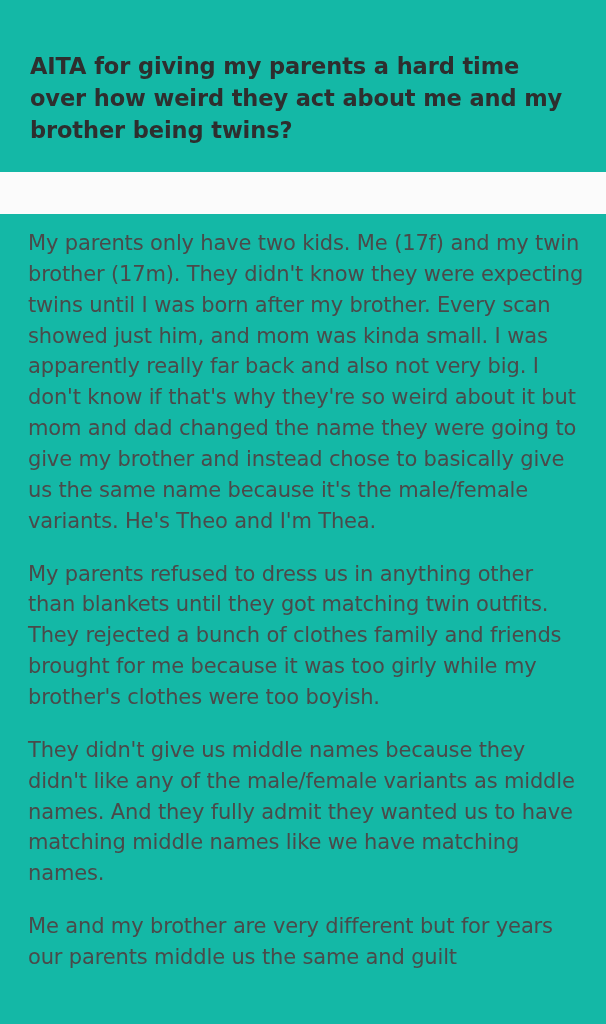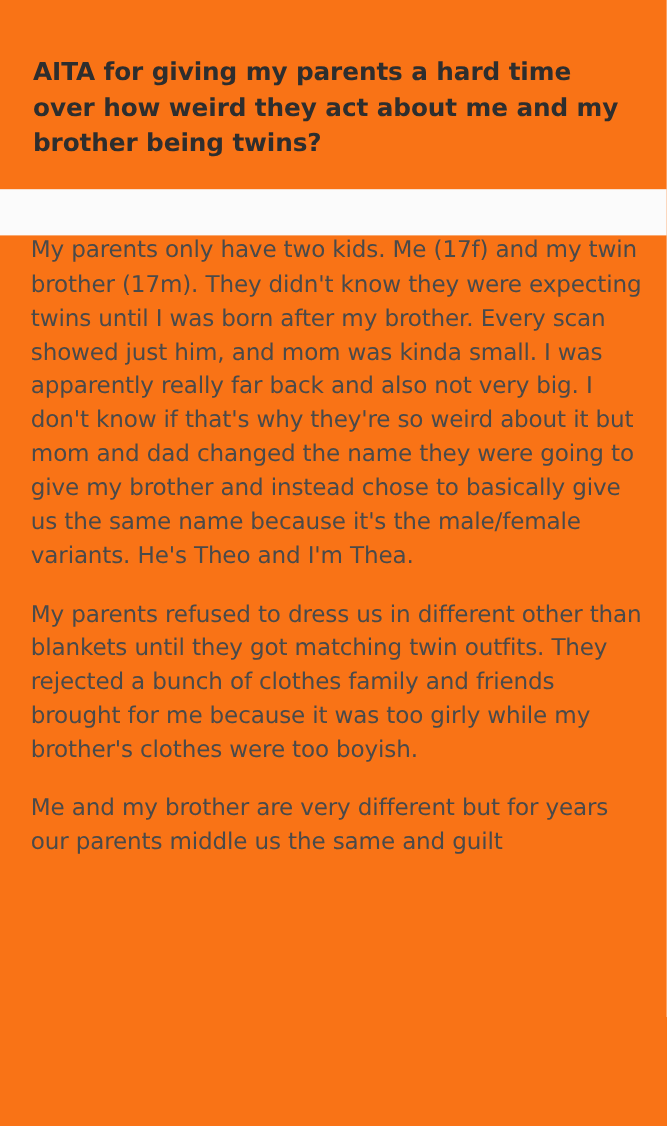--- a/index.html
+++ b/index.html
@@ -11,21 +11,21 @@
     width: 606px;
     height: 1024px;
     font-family: "DejaVu Sans", sans-serif;
     color: #3a3a3a;
     overflow: hidden;
   }
   .page {
     position: relative;
     width: 606px;
     height: 1024px;
-    background: #f97316;
+    background: #14b8a6;
     box-sizing: border-box;
   }
   .post-title {
     position: absolute;
     left: 30px;
     top: 36px;
     width: 552px;
     font-size: 22.5px;
     font-weight: bold;
     line-height: 1.42;
@@ -36,21 +36,21 @@
     position: absolute;
     left: 0;
     top: 172px;
     width: 606px;
     height: 42px;
     background: #fbfbfb;
   }
   .body-wrap {
     position: absolute;
     left: 28px;
-    top: 212px;
+    top: 228px;
     width: 556px;
   }
   .para {
     font-size: 21px;
     line-height: 1.47;
     color: #4a4a4a;
     margin: 0 0 22px 0;
     letter-spacing: -0.15px;
   }
   .para:last-child {
@@ -61,17 +61,18 @@
 <body>
 
 <div class="page">
 
   <h1 class="post-title">AITA for giving my parents a hard time over how weird they act about me and my brother being twins?</h1>
 
   <div class="divider-band"></div>
 
   <div class="body-wrap">
     <p class="para">My parents only have two kids. Me (17f) and my twin brother (17m). They didn't know they were expecting twins until I was born after my brother. Every scan showed just him, and mom was kinda small. I was apparently really far back and also not very big. I don't know if that's why they're so weird about it but mom and dad changed the name they were going to give my brother and instead chose to basically give us the same name because it's the male/female variants. He's Theo and I'm Thea.</p>
-    <p class="para">My parents refused to dress us in different other than blankets until they got matching twin outfits. They rejected a bunch of clothes family and friends brought for me because it was too girly while my brother's clothes were too boyish.</p>
+    <p class="para">My parents refused to dress us in anything other than blankets until they got matching twin outfits. They rejected a bunch of clothes family and friends brought for me because it was too girly while my brother's clothes were too boyish.</p>
+    <p class="para">They didn't give us middle names because they didn't like any of the male/female variants as middle names. And they fully admit they wanted us to have matching middle names like we have matching names.</p>
     <p class="para">Me and my brother are very different but for years our parents middle us the same and guilt</p>
   </div>
 
 </div>
 
 </body></html>

